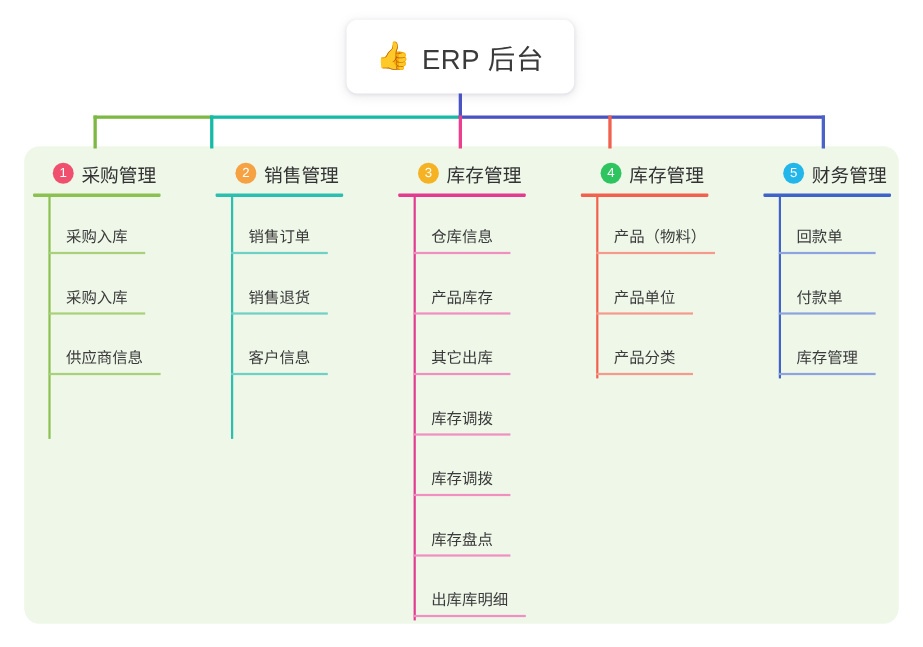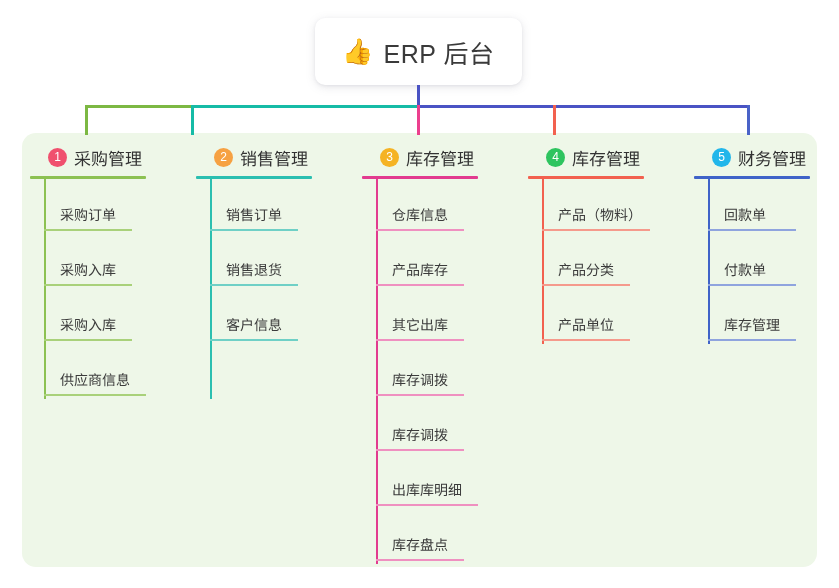--- a/index.html
+++ b/index.html
@@ -154,24 +154,20 @@
 
   <div class="column" style="left:30px; width:120px;">
     <div class="col-head">
       <span class="badge" style="background: rgb(240, 80, 110);">1</span>
       <span class="col-title">采购管理</span>
     </div>
     <div class="head-rule" style="width: 116px; background: rgb(140, 193, 82);"></div>
     <div class="items">
       <div class="spine" style="height: 220px; background: rgb(140, 193, 82);"></div>
       <div class="leaf">
-        <span class="leaf-label">采购订单</span>
-        <span class="leaf-rule" style="width: 88px; background: rgb(169, 209, 122);"></span>
-      </div>
-      <div class="leaf">
         <span class="leaf-label">采购入库</span>
         <span class="leaf-rule" style="width: 88px; background: rgb(169, 209, 122);"></span>
       </div>
       <div class="leaf">
         <span class="leaf-label">采购入库</span>
         <span class="leaf-rule" style="width: 88px; background: rgb(169, 209, 122);"></span>
       </div>
       <div class="leaf">
         <span class="leaf-label">供应商信息</span>
         <span class="leaf-rule" style="width: 102px; background: rgb(169, 209, 122);"></span>
@@ -224,50 +220,50 @@
       </div>
       <div class="leaf">
         <span class="leaf-label">库存调拨</span>
         <span class="leaf-rule" style="width: 88px; background: rgb(239, 144, 192);"></span>
       </div>
       <div class="leaf">
         <span class="leaf-label">库存调拨</span>
         <span class="leaf-rule" style="width: 88px; background: rgb(239, 144, 192);"></span>
       </div>
       <div class="leaf">
+        <span class="leaf-label">库存盘点</span>
+        <span class="leaf-rule" style="width: 88px; background: rgb(239, 144, 192);"></span>
+      </div>
+      <div class="leaf">
         <span class="leaf-label">出库库明细</span>
         <span class="leaf-rule" style="width: 102px; background: rgb(239, 144, 192);"></span>
       </div>
-      <div class="leaf">
-        <span class="leaf-label">库存盘点</span>
-        <span class="leaf-rule" style="width: 88px; background: rgb(239, 144, 192);"></span>
-      </div>
     </div>
   </div>
 
   <div class="column" style="left:528px; width:135px;">
     <div class="col-head">
       <span class="badge" style="background: rgb(46, 196, 95);">4</span>
       <span class="col-title">库存管理</span>
     </div>
     <div class="head-rule" style="width: 116px; background: rgb(242, 97, 79);"></div>
     <div class="items">
       <div class="spine" style="height: 165px; background: rgb(242, 97, 79);"></div>
       <div class="leaf">
         <span class="leaf-label">产品（物料）</span>
         <span class="leaf-rule" style="width: 108px; background: rgb(245, 154, 140);"></span>
       </div>
       <div class="leaf">
+        <span class="leaf-label">产品单位</span>
+        <span class="leaf-rule" style="width: 88px; background: rgb(245, 154, 140);"></span>
+      </div>
+      <div class="leaf">
         <span class="leaf-label">产品分类</span>
         <span class="leaf-rule" style="width: 88px; background: rgb(245, 154, 140);"></span>
       </div>
-      <div class="leaf">
-        <span class="leaf-label">产品单位</span>
-        <span class="leaf-rule" style="width: 88px; background: rgb(245, 154, 140);"></span>
-      </div>
     </div>
   </div>
 
   <div class="column" style="left:694px; width:120px;">
     <div class="col-head">
       <span class="badge" style="background: rgb(34, 182, 234);">5</span>
       <span class="col-title">财务管理</span>
     </div>
     <div class="head-rule" style="width: 116px; background: rgb(63, 99, 200);"></div>
     <div class="items">

